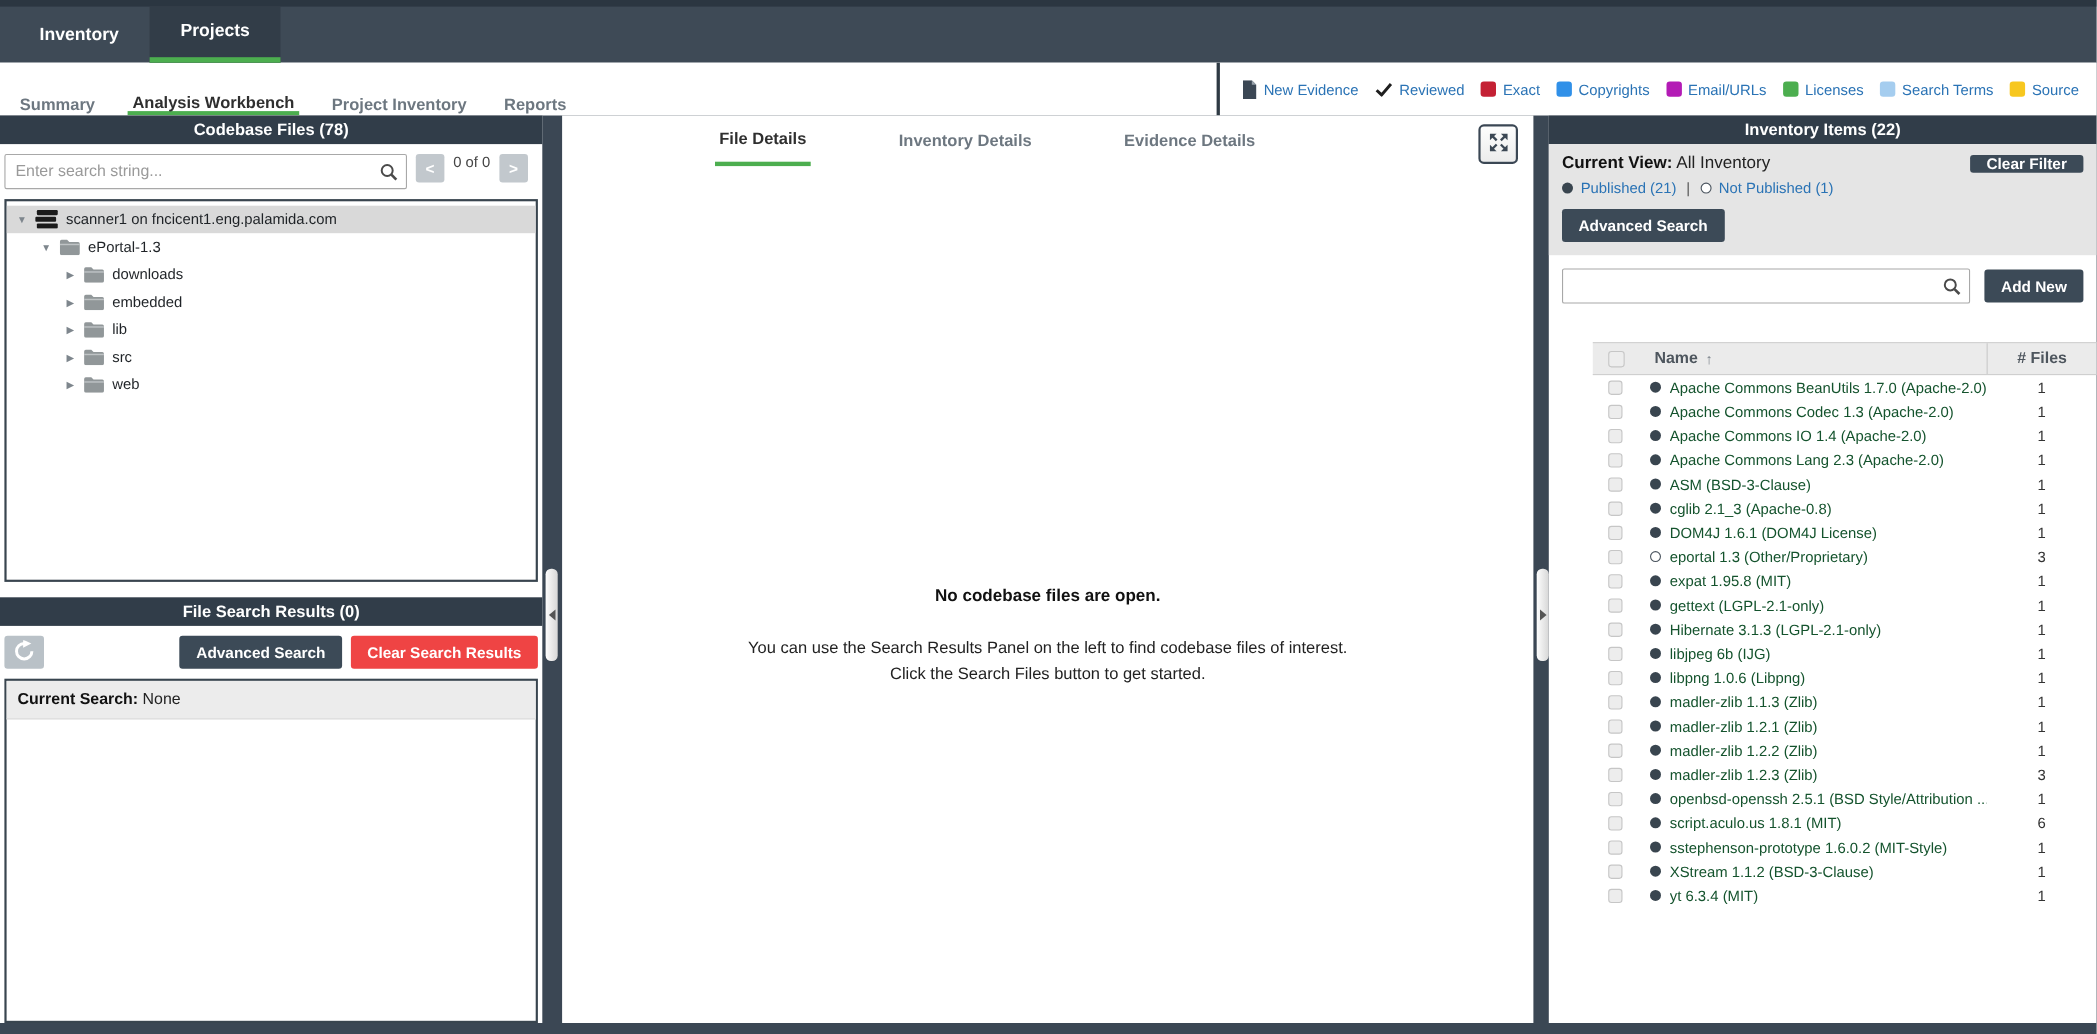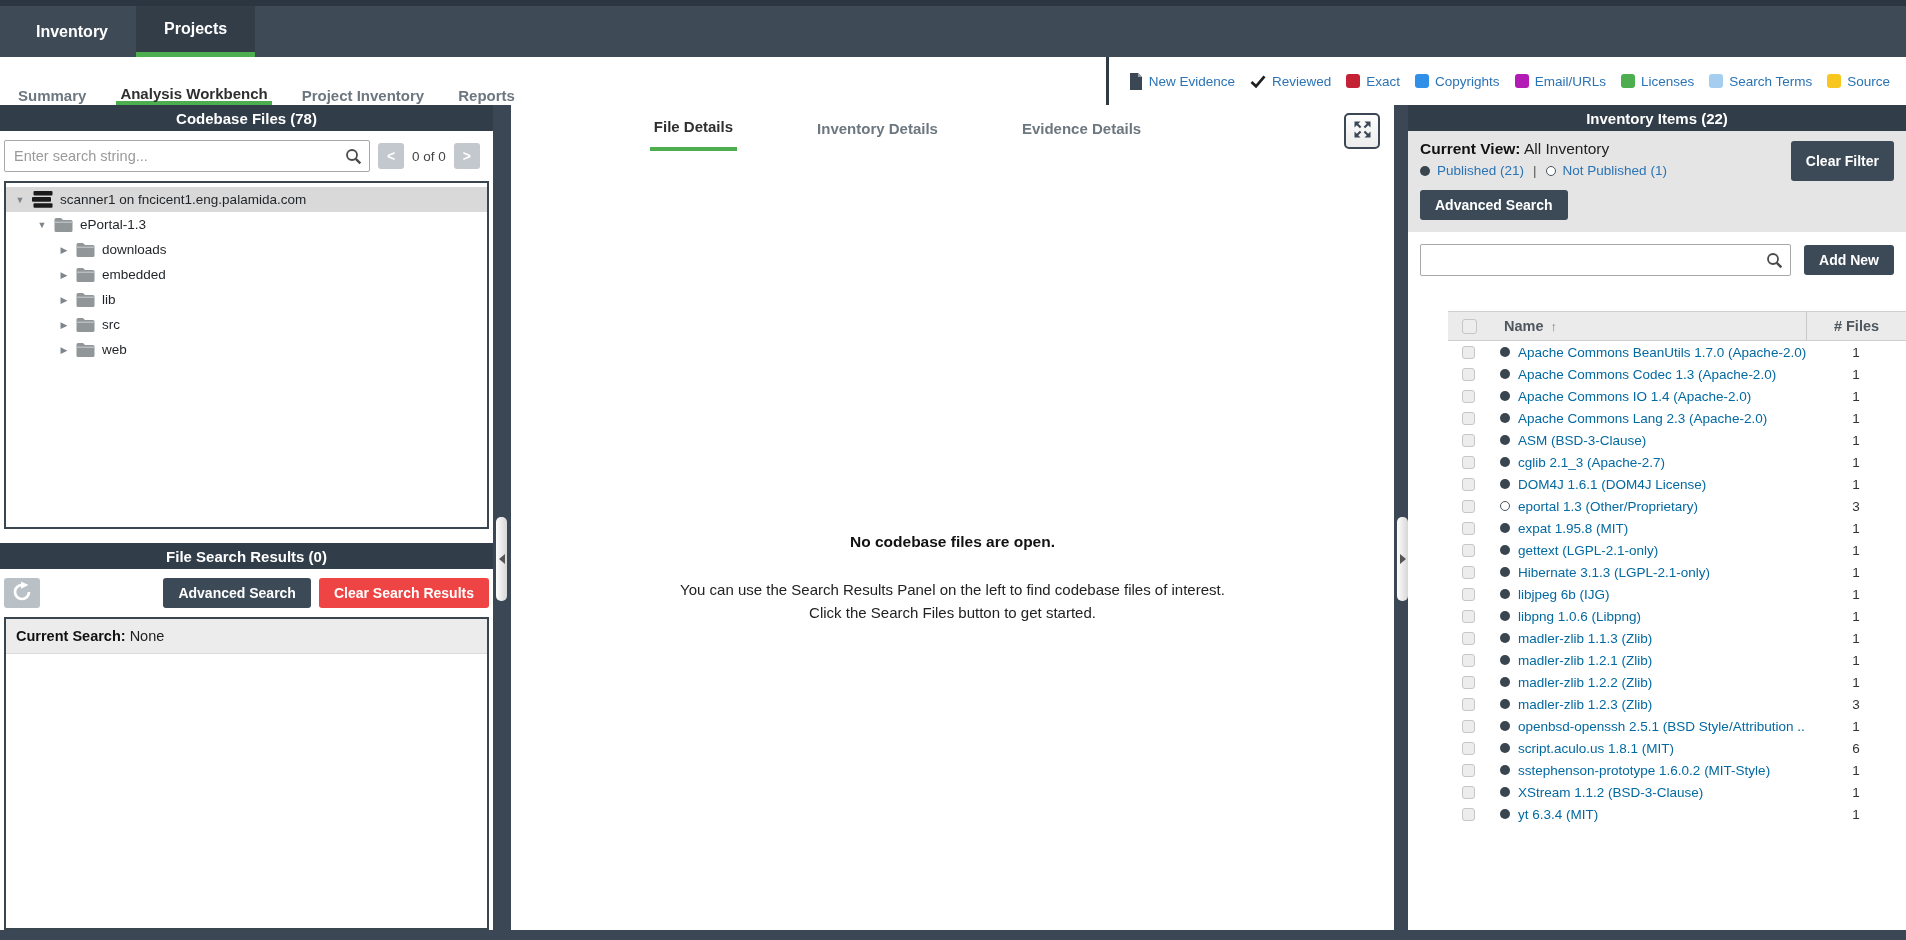--- a/index.html
+++ b/index.html
@@ -37,21 +37,21 @@
   
   .panel-header{ height:26px; background:#313d49; color:#fff; font-weight:bold; font-size:15px; display:flex; align-items:center; justify-content:center; flex-shrink:0; }
   .btn{ border:none; border-radius:3px; height:30px; padding:0 15px; font-family:inherit; font-size:14px; font-weight:bold; color:#fff; cursor:pointer; white-space:nowrap; }
   .btn.dark{ background:#3c4a57; }
   .btn.gray{ background:#ef4444; }
   .input-wrap{ position:relative; display:flex; align-items:center; }
   .input-wrap input{ width:100%; height:32px; border:1px solid #a8a8a8; border-radius:2px; font-family:inherit; font-size:14.5px; padding:0 30px 0 9px; color:#333; outline:none; }
   .input-wrap input::placeholder{ color:#9a9a9a; }
   .mag{ position:absolute; right:8px; top:8px; pointer-events:none; }
   
-  .search-row{ display:flex; align-items:center; padding:9px 4px; gap:8px; flex-shrink:0; }
+  .search-row{ display:flex; align-items:flex-start; padding:9px 4px; gap:8px; flex-shrink:0; }
   .search-row .input-wrap{ width:366px; }
   .pg-btn{ width:26px; height:26px; border:none; border-radius:3px; background:#c2c8cd; color:#fff; font-weight:bold; font-size:14px; cursor:pointer; }
   .pg-label{ font-size:13.5px; color:#444; }
   .tree-box{ margin:0 4px; border:2px solid #39454f; height:348px; overflow:hidden; flex-shrink:0; padding-top:4px; }
   .tree-row{ height:25px; display:flex; align-items:center; font-size:13.5px; color:#1f2327; cursor:pointer; }
   .tree-row.selected{ background:#d9d9d9; }
   .caret{ width:16px; font-size:9px; color:#7e868d; text-align:center; flex-shrink:0; }
   .tree-icon{ margin:0 7px 0 4px; display:inline-flex; }
   .fsr{ margin-top:14px; }
   .fsr-buttons{ display:flex; align-items:center; padding:9px 4px; gap:8px; flex-shrink:0; }
@@ -65,39 +65,39 @@
   .center-tab{ display:flex; align-items:center; font-size:15px; font-weight:bold; color:#6d7780; cursor:pointer; padding:0 4px; }
   .center-tab.active{ color:#2f2f2f; border-bottom:4px solid #4cae4f; }
   .expand-btn{ position:absolute; top:8px; right:14px; width:36px; height:36px; border:2px solid #3b4754; border-radius:5px; background:linear-gradient(#fdfdfd,#ececec); display:flex; align-items:center; justify-content:center; cursor:pointer; }
   .empty-state{ position:absolute; top:428px; left:0; right:0; text-align:center; }
   .empty-title{ font-size:15.5px; font-weight:bold; color:#111; margin-bottom:27px; }
   .empty-line{ font-size:15px; color:#222; line-height:1.55; }
   
   .filter-area{ background:#e5e5e5; padding:9px 12px 12px; position:relative; flex-shrink:0; }
   .cv-row{ font-size:15.5px; color:#222; margin-bottom:5px; }
   .cv-row b{ color:#111; }
-  .clear-filter{ position:absolute; right:12px; top:10px; height:40px; }
+  .clear-filter{ position:absolute; right:12px; top:10px; height:16px; }
   .pub-row{ display:flex; align-items:center; gap:7px; font-size:13.5px; margin-bottom:12px; }
   .pub-row a{ color:#2a73b5; text-decoration:none; cursor:pointer; }
   .sep{ color:#555; margin:0 2px; }
   .circle{ width:10px; height:10px; border-radius:50%; display:inline-block; flex-shrink:0; }
   .circle.filled{ background:#39454f; }
   .circle.outline{ background:#fff; border:1.5px solid #4a545e; }
   .inv-search-row{ display:flex; align-items:center; padding:12px; gap:13px; flex-shrink:0; }
   .inv-search-row .input-wrap{ flex:1; }
   .inv-table{ margin-top:23px;padding-left:40px; }
   .inv-header{ height:30px; background:#ebebeb; border-top:1px solid #cfcfcf; border-bottom:1px solid #cfcfcf; display:flex; align-items:center; font-size:14.5px; font-weight:bold; color:#4e565e; }
   .cb{ width:15px; height:15px; background:#ededed; border:1px solid #c6c6c6; border-radius:3px; margin-left:14px; flex-shrink:0; cursor:pointer; }
   .inv-header .name-col{ flex:1; display:flex; align-items:center; gap:7px; padding-left:27px; height:100%; }
   .sort-arrow{ color:#7a828a; font-size:13px; }
   .inv-header .files-col{ width:100px; height:100%; display:flex; align-items:center; justify-content:center; border-left:1px solid #c9c9c9; }
   .inv-row{ height:22px; display:flex; align-items:center; font-size:13.5px; }
   .inv-row .cb{ width:13px; height:13px; }
   .inv-row .circle{ margin-left:25px; }
-  .inv-name{ color:#0369a1; text-decoration:none; margin-left:8px; flex:1; white-space:nowrap; overflow:hidden; cursor:pointer; }
+  .inv-name{ color:#14532d; text-decoration:none; margin-left:8px; flex:1; white-space:nowrap; overflow:hidden; cursor:pointer; }
   .inv-files{ width:100px; text-align:center; color:#333; flex-shrink:0; }
 </style>
 </head>
 <body>
 
 <div class="top-bar">
   <div class="top-tab">Inventory</div>
   <div class="top-tab active">Projects</div>
 </div>
 
@@ -366,21 +366,21 @@
           </div>
           <div class="inv-row">
             <span class="cb"></span>
             <span class="circle filled"></span>
             <a class="inv-name">ASM (BSD-3-Clause)</a>
             <span class="inv-files">1</span>
           </div>
           <div class="inv-row">
             <span class="cb"></span>
             <span class="circle filled"></span>
-            <a class="inv-name">cglib 2.1_3 (Apache-2.7)</a>
+            <a class="inv-name">cglib 2.1_3 (Apache-0.8)</a>
             <span class="inv-files">1</span>
           </div>
           <div class="inv-row">
             <span class="cb"></span>
             <span class="circle filled"></span>
             <a class="inv-name">DOM4J 1.6.1 (DOM4J License)</a>
             <span class="inv-files">1</span>
           </div>
           <div class="inv-row">
             <span class="cb"></span>

